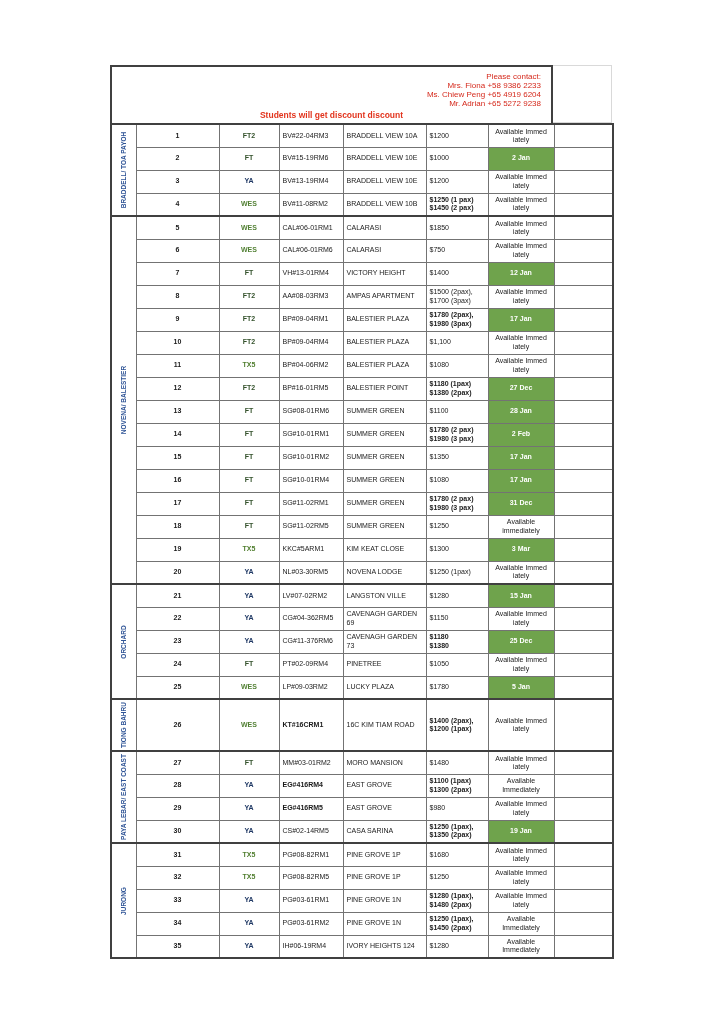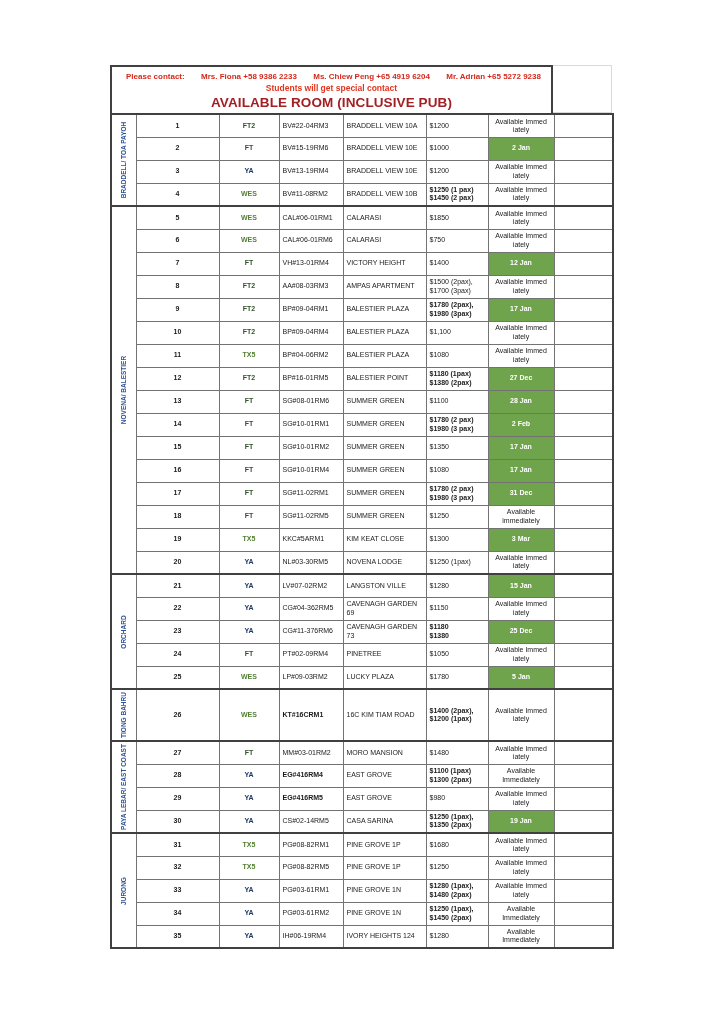--- a/index.html
+++ b/index.html
@@ -12,22 +12,22 @@
   
   .header-row{display:flex;align-items:stretch;}
   .header-box{
     width:443px;box-sizing:border-box;border:2px solid #404040;border-bottom:none;
     padding:4px 6px 3px 6px;text-align:center;
   }
   .header-right{
     width:59px;box-sizing:border-box;border:1px solid #d9d9d9;border-left:none;
   }
   .contact-line{
-    display:flex;justify-content:space-between;align-items:flex-start;
-    font-size:8px;font-weight:bold;color:#d5291c;padding:1px 4px 0 8px;
+    display:flex;justify-content:space-between;align-items:flex-end;
+    font-size:8px;font-weight:normal;color:#d5291c;padding:1px 4px 0 8px;flex-direction:column;
   }
   .discount-note{
     font-size:8.5px;font-weight:bold;color:#e2341d;margin-top:2px;
   }
   .page-title{
     font-size:13.5px;font-weight:bold;color:#a21f24;margin-top:2px;letter-spacing:0.1px;
   }
   
   table.rooms{border-collapse:collapse;table-layout:fixed;width:502px;}
   table.rooms td{
@@ -62,22 +62,21 @@
 <div class="sheet">
 
   <div class="header-row">
     <div class="header-box">
       <div class="contact-line">
         <span>Please contact:</span>
         <span>Mrs. Fiona +58 9386 2233</span>
         <span>Ms. Chiew Peng +65 4919 6204</span>
         <span>Mr. Adrian +65 5272 9238</span>
       </div>
-      <div class="discount-note">Students will get special contact</div>
-      <div class="page-title">AVAILABLE ROOM (INCLUSIVE PUB)</div>
+      <div class="discount-note">Students will get discount discount</div>
     </div>
     <div class="header-right"></div>
   </div>
 
   <table class="rooms" id="rooms-table">
     <colgroup>
       <col style="width:25px">
         <col style="width:83px">
         <col style="width:60px">
       <col style="width:64px">

